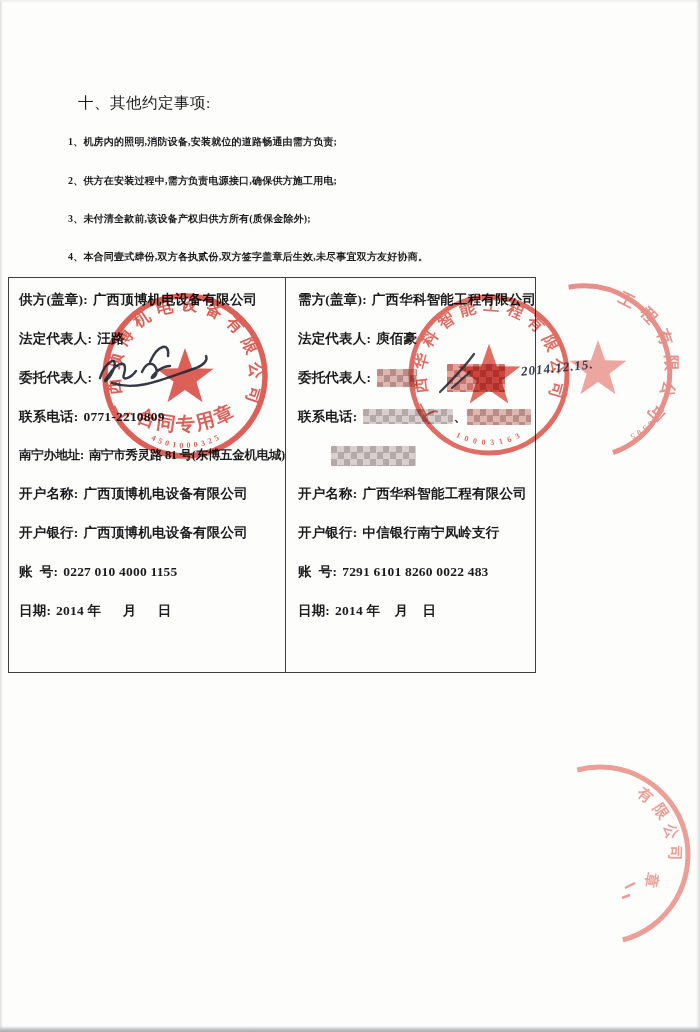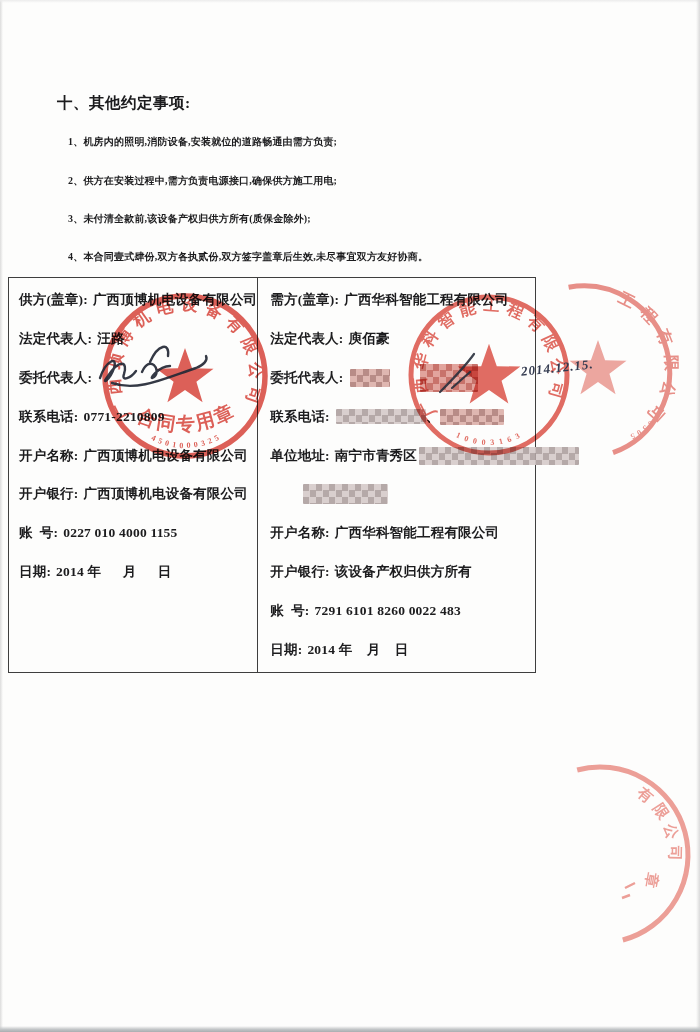--- a/index.html
+++ b/index.html
@@ -12,21 +12,21 @@
   }
   :root{
     --seal-red:#d9473d;
     --seal-red2:#dd5348;
     --seal-red-light:#e4746c;
     --seal-red-lighter:#ea8880;
     --ink:#242936;
   }
   
   .abs{position:absolute;}
-  .section-title{left:57px;top:93px;font-size:15.5px;font-weight:700;letter-spacing:.5px;}
+  .section-title{left:78px;top:93px;font-size:15.5px;font-weight:400;letter-spacing:.5px;}
   .clause{left:68px;font-size:10px;font-weight:700;letter-spacing:.2px;white-space:pre;}
   .c1{top:135px}.c2{top:174px}.c3{top:212px}.c4{top:250px}
   
   .sig-table{
     left:8px;top:277px;width:528px;height:396px;
     border:1.5px solid #3e3e3e;display:flex;box-sizing:border-box;
     background:transparent;
   }
   .col{box-sizing:border-box;padding-top:3px;}
   .col.supplier{width:309px;border-right:1.5px solid #3e3e3e;padding-left:10px;}
@@ -78,20 +78,24 @@
       <span class="lbl">法定代表人:</span>
       <span class="val">汪路</span>
     </div>
     <div class="row">
       <span class="lbl">委托代表人:</span>
     </div>
     <div class="row">
       <span class="lbl">联系电话:</span>
       <span class="val">0771-2210809</span>
     </div>
+    <div class="row tight">
+      <span class="lbl">南宁办地址:</span>
+      <span class="val">南宁市秀灵路 81 号(东博五金机电城)</span>
+    </div>
     <div class="row">
       <span class="lbl">开户名称:</span>
       <span class="val">广西顶博机电设备有限公司</span>
     </div>
     <div class="row">
       <span class="lbl">开户银行:</span>
       <span class="val">广西顶博机电设备有限公司</span>
     </div>
     <div class="row">
       <span class="lbl">账  号:</span>
@@ -117,34 +121,29 @@
       <span class="mz m-pink" style="width:40px;height:18px;margin-left:6px"></span>
       <span class="mz m-red" style="width:58px;height:28px;margin-left:30px"></span>
     </div>
     <div class="row">
       <span class="lbl">联系电话:</span>
       <span class="mz m-gray" style="width:90px;height:15px;margin-left:6px"></span>
       <span>、</span>
       <span class="mz m-pink" style="width:64px;height:16px"></span>
     </div>
     <div class="row">
-      <span class="lbl">单位地址:</span>
-      <span class="val">南宁市青秀区</span>
-      <span class="mz m-gray" style="width:160px;height:18px;margin-left:2px"></span>
-    </div>
-    <div class="row">
       <span class="mz m-gray" style="width:85px;height:20px;margin-left:33px"></span>
     </div>
     <div class="row">
       <span class="lbl">开户名称:</span>
       <span class="val">广西华科智能工程有限公司</span>
     </div>
     <div class="row">
       <span class="lbl">开户银行:</span>
-      <span class="val">该设备产权归供方所有</span>
+      <span class="val">中信银行南宁凤岭支行</span>
     </div>
     <div class="row">
       <span class="lbl">账  号:</span>
       <span class="val">7291 6101 8260 0022 483</span>
     </div>
     <div class="row">
       <span class="lbl">日期:</span>
       <span class="val">2014 年    月    日</span>
     </div>
   </div>

